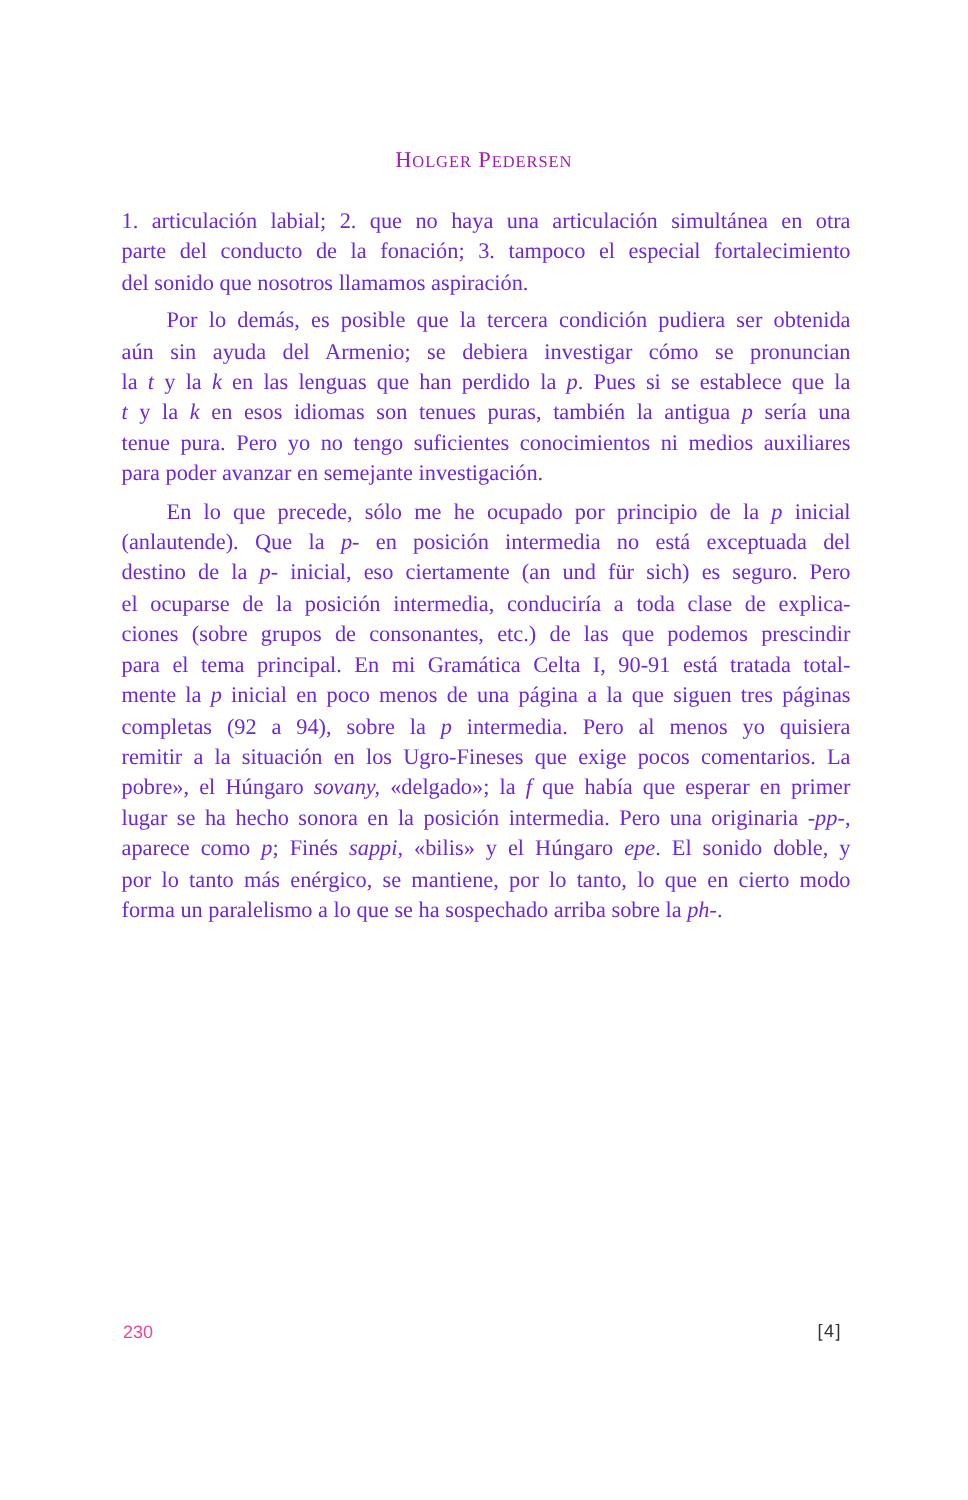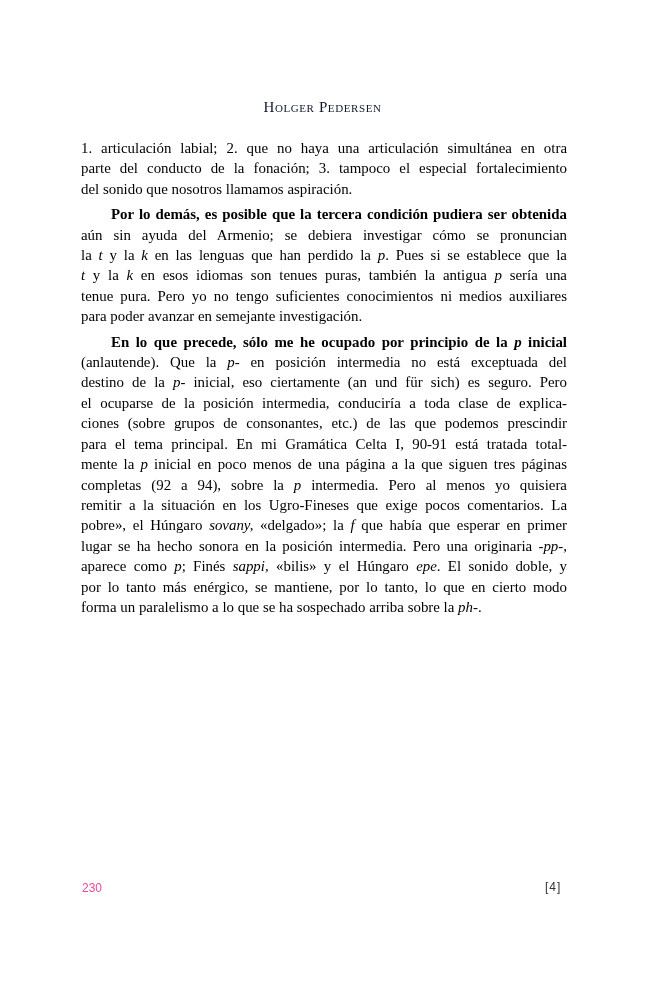--- a/index.html
+++ b/index.html
@@ -2,29 +2,29 @@
 <html><head>
 <meta charset="utf-8">
 <style>
   html, body { margin: 0; padding: 0; }
   body {
     width: 645px; height: 1000px; background: #ffffff; position: relative; overflow: hidden;
     font-family: "Liberation Serif", "DejaVu Serif", serif; color: #2a2a2a;
   }
   .header {
     position: absolute; top: 99px; left: 0; width: 645px; text-align: center;
-    font-size: 15px; font-variant: small-caps; letter-spacing: 0.6px; color: #0f172a;
+    font-size: 15px; font-variant: small-caps; letter-spacing: 0.6px; color: #a21caf;
   }
   .body-text {
     position: absolute; top: 138px; left: 81px; width: 486px;
-    font-size: 14.9px; line-height: 20.4px; text-align: justify; color: #000000;
+    font-size: 14.9px; line-height: 20.4px; text-align: justify; color: #6d28d9;
   }
   .line { display: block; text-align: justify; text-align-last: justify; white-space: nowrap; }
   .line.last { text-align-last: left; }
-  .indent { padding-left: 30px; font-weight: bold; }
+  .indent { padding-left: 30px; }
   .para-gap { margin-top: 5px; display: block; }
   i { font-style: italic; }
   .footer-num {
     position: absolute; top: 881px; left: 82px; font-family: "Liberation Sans", sans-serif;
     font-size: 12px; color: #ec4899;
   }
   .footer-ref {
     position: absolute; top: 880px; left: 545px; font-family: "Liberation Sans", sans-serif;
     font-size: 12px; color: #333; letter-spacing: 1px;
   }

